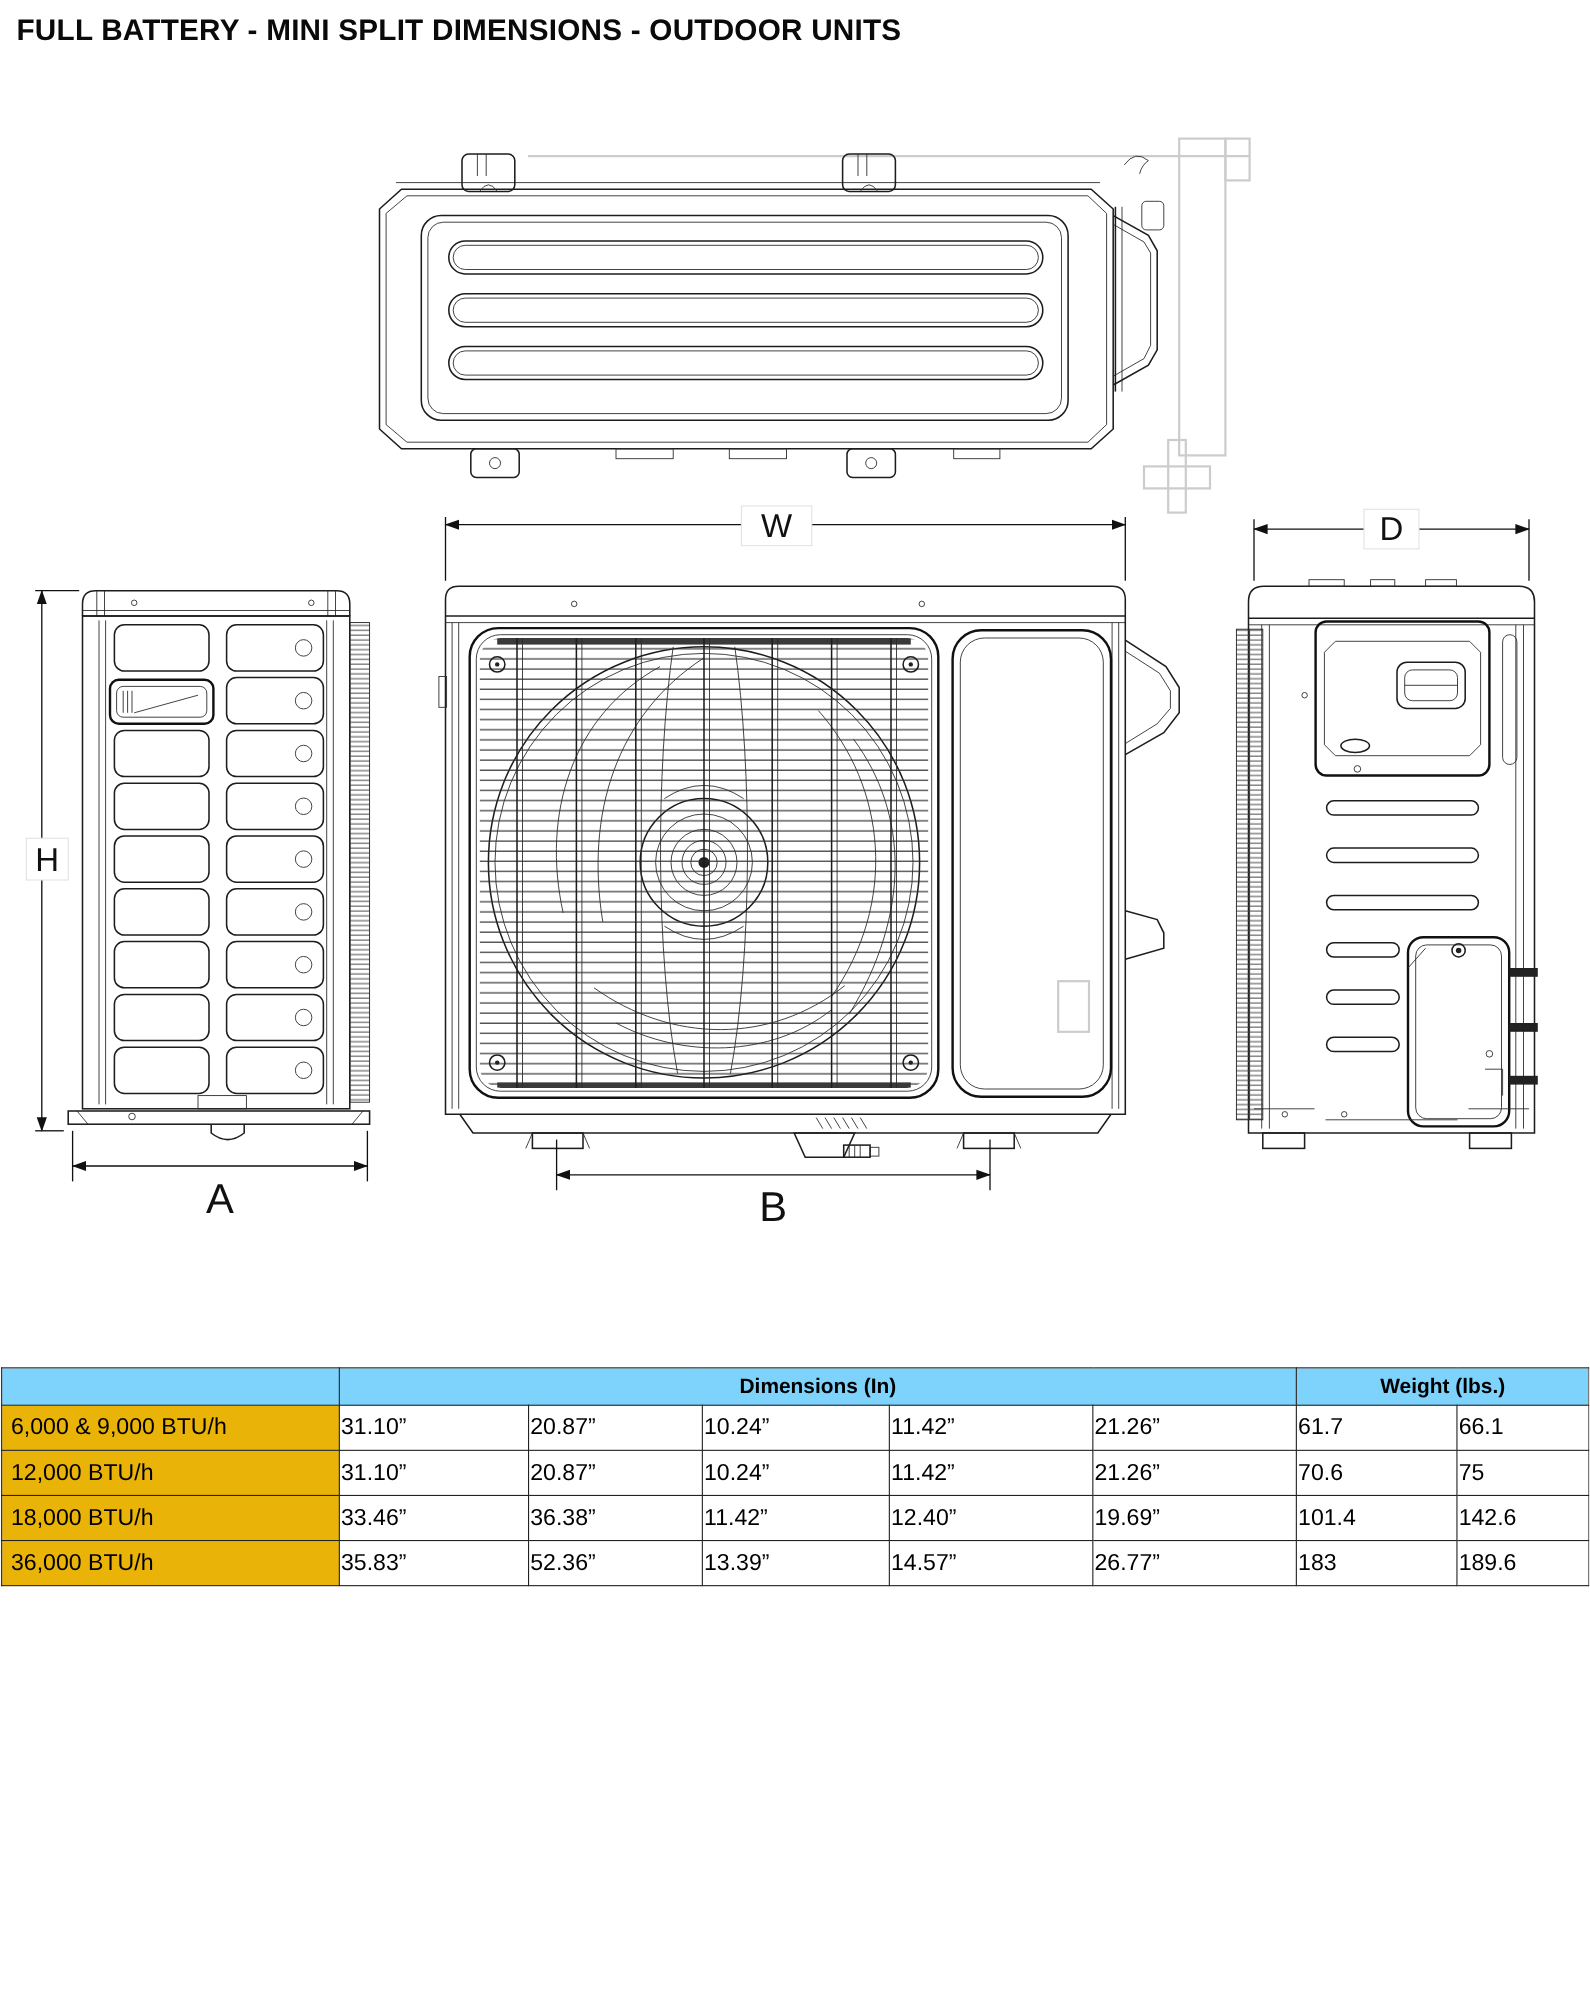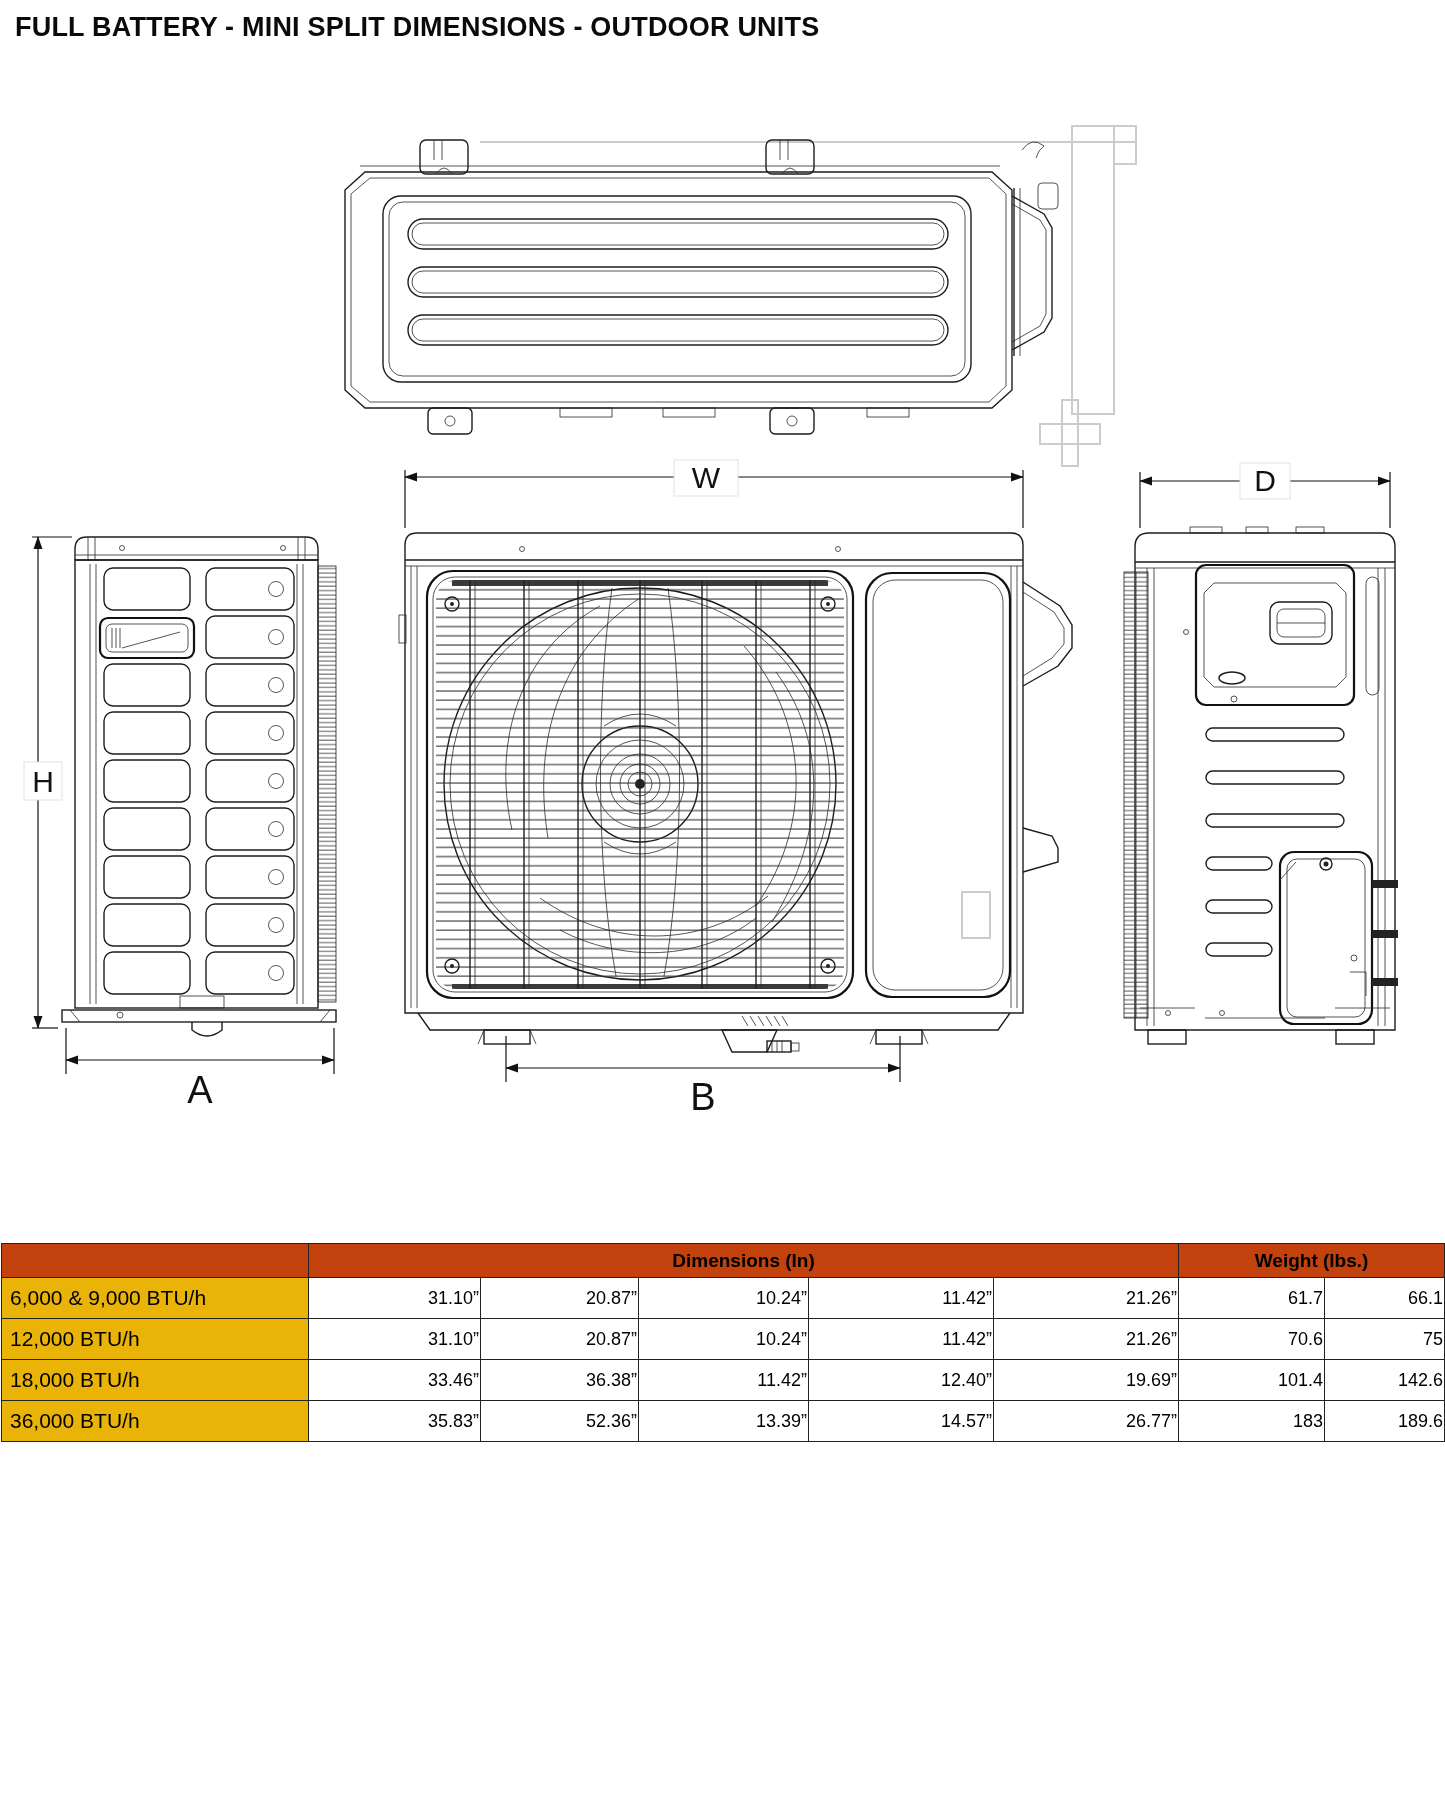--- a/index.html
+++ b/index.html
@@ -20,24 +20,24 @@
   svg .gray { fill:none; stroke:#cccccc; stroke-width:2;   }
   svg text.dim  { font-family:"Liberation Sans", sans-serif; font-size:30px; fill:#111; }
   svg text.dimbig { font-family:"Liberation Sans", sans-serif; font-size:38px; fill:#111; }
   .labelbox { fill:#ffffff; stroke:#e2e2e2; stroke-width:1; }
 
   table.spec {
     position:absolute; left:1px; top:1243px; width:1443px;
     border-collapse:collapse; table-layout:fixed; background:#fff;
   }
   table.spec th, table.spec td { border:1.8px solid #222; overflow:hidden; white-space:nowrap; }
-  .ghead  { background:#c2410c; font-weight:bold; font-size:19px; height:31px; text-align:center; }
+  .ghead  { background:#7dd3fc; font-weight:bold; font-size:19px; height:31px; text-align:center; }
   .chead  { background:#e9e9e9; font-weight:bold; font-size:22px; height:37px; text-align:center; border-bottom-width:2.5px !important; }
   td.model{ font-size:21px; text-align:left; padding-left:8px; height:38px; background:#eab308; }
-  td.num  { font-size:18px; text-align:right; height:38px; background:#fff; }
+  td.num  { font-size:21px; text-align:left; height:38px; background:#fff; }
 </style>
 </head>
 <body>
 
 <div class="page">
 
   <h1 class="title">FULL BATTERY - MINI SPLIT DIMENSIONS - OUTDOOR UNITS</h1>
 
   <svg class="drawing" width="1445" height="1240" viewBox="0 0 1445 1240">
     <defs>

